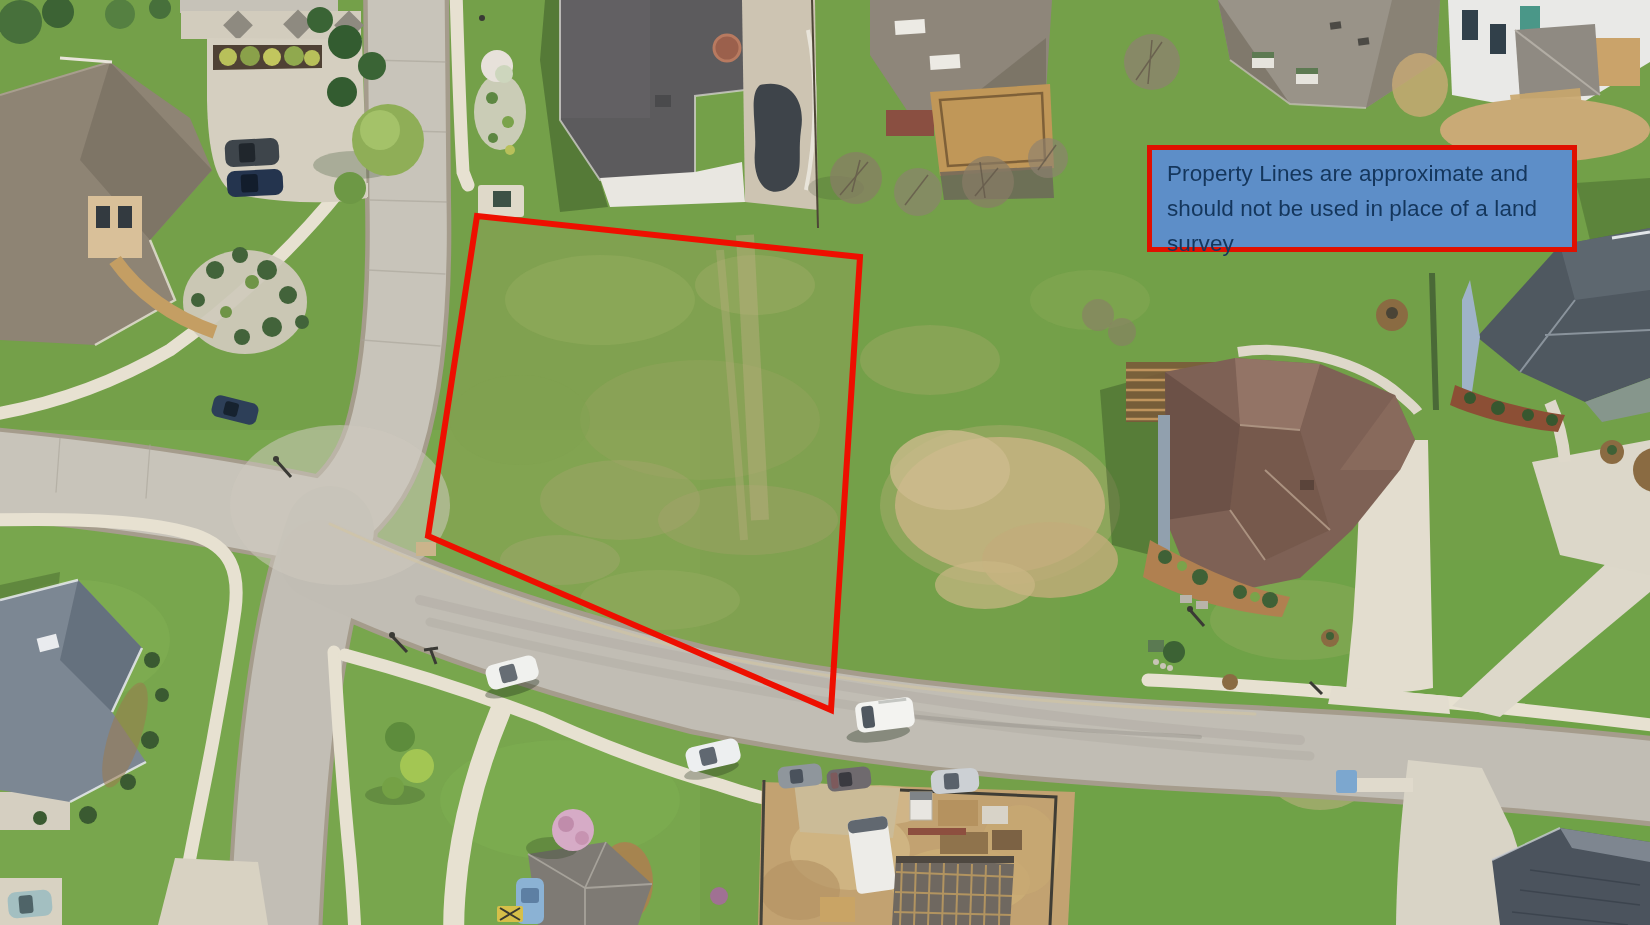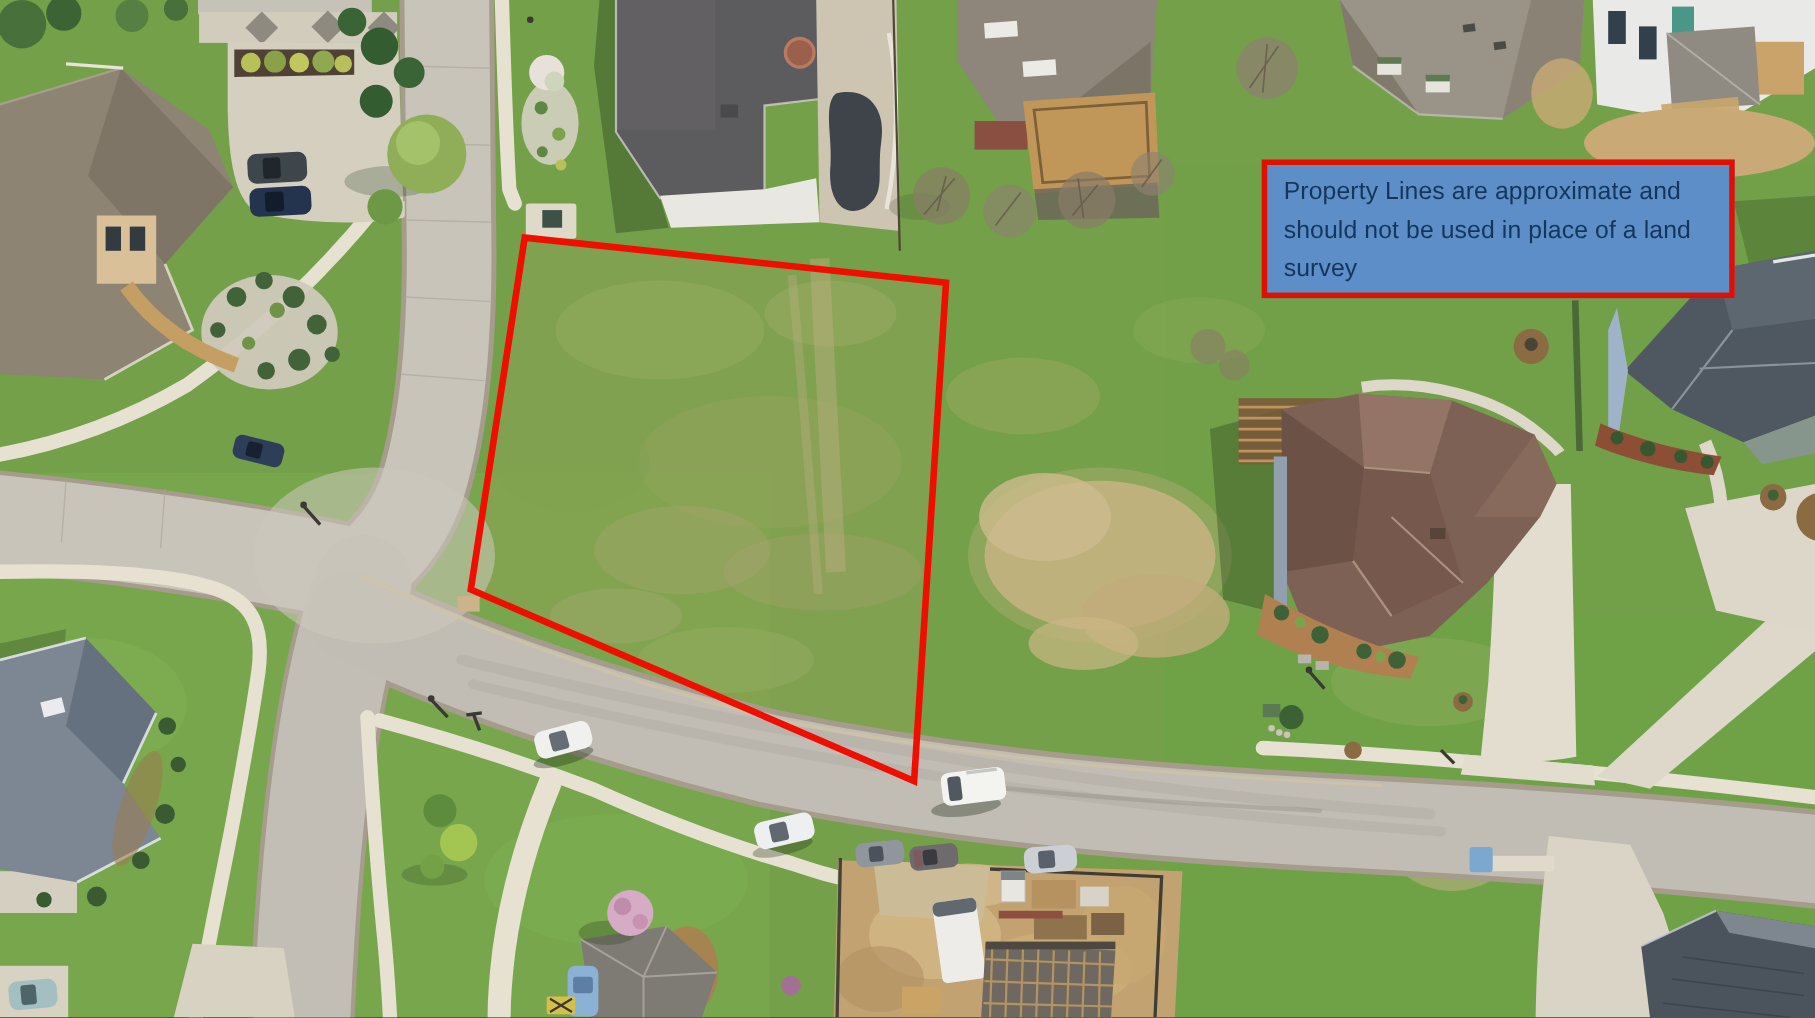--- a/index.html
+++ b/index.html
@@ -1,19 +1,19 @@
 <!DOCTYPE html>
 <html><head>
 <meta charset="utf-8">
 <style>
   html,body{margin:0;padding:0;background:#1b1b1b;}
   .stage{position:relative;width:1650px;height:925px;overflow:hidden;
          font-family:"Liberation Sans",sans-serif;background:#74a049;}
   .stage svg{position:absolute;left:0;top:0;display:block;}
-  .annotation{position:absolute;left:1147px;top:145px;width:430px;height:126px;
+  .annotation{position:absolute;left:1147px;top:145px;width:430px;height:107px;
               box-sizing:border-box;border:5px solid #e01000;background:#5d8ec8;
               padding:6px 12px 6px 15px;}
   .annotation .ann-text{font-size:22.5px;line-height:35px;color:#14365c;letter-spacing:.1px;}
 </style>
 </head>
 <body>
 
 <div class="stage">
 <svg width="1650" height="925" viewBox="0 0 1650 925">
 

